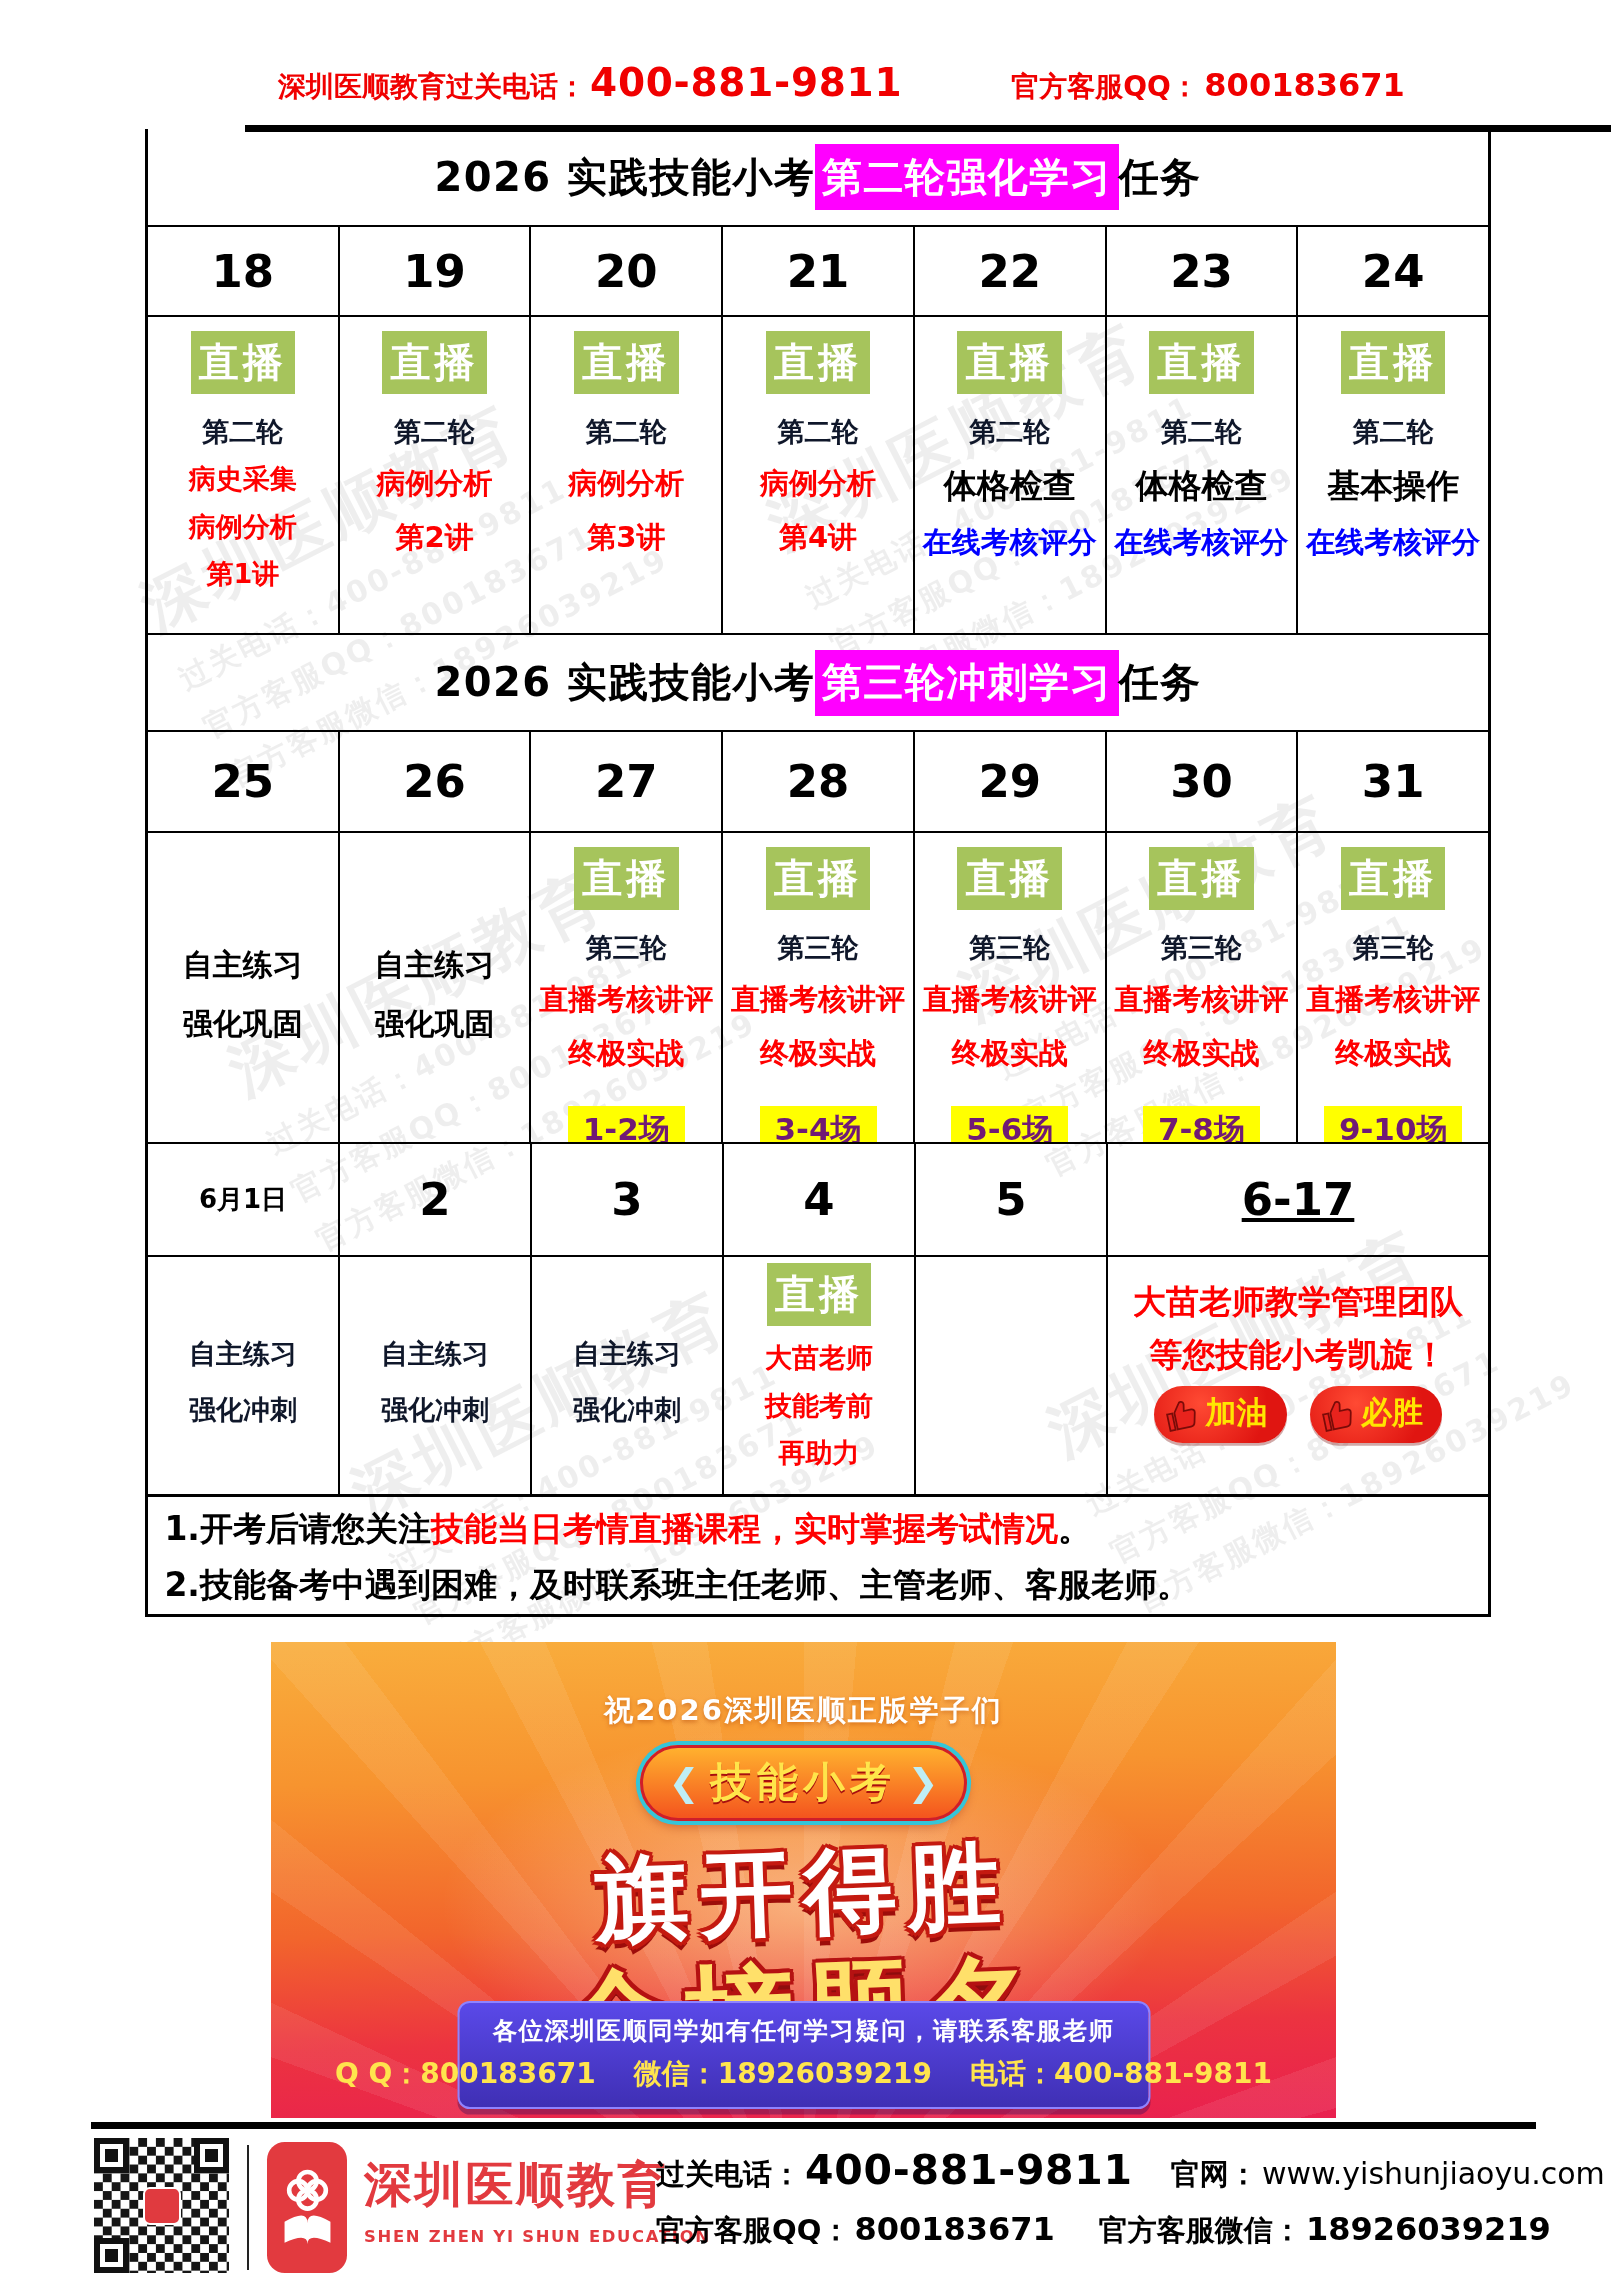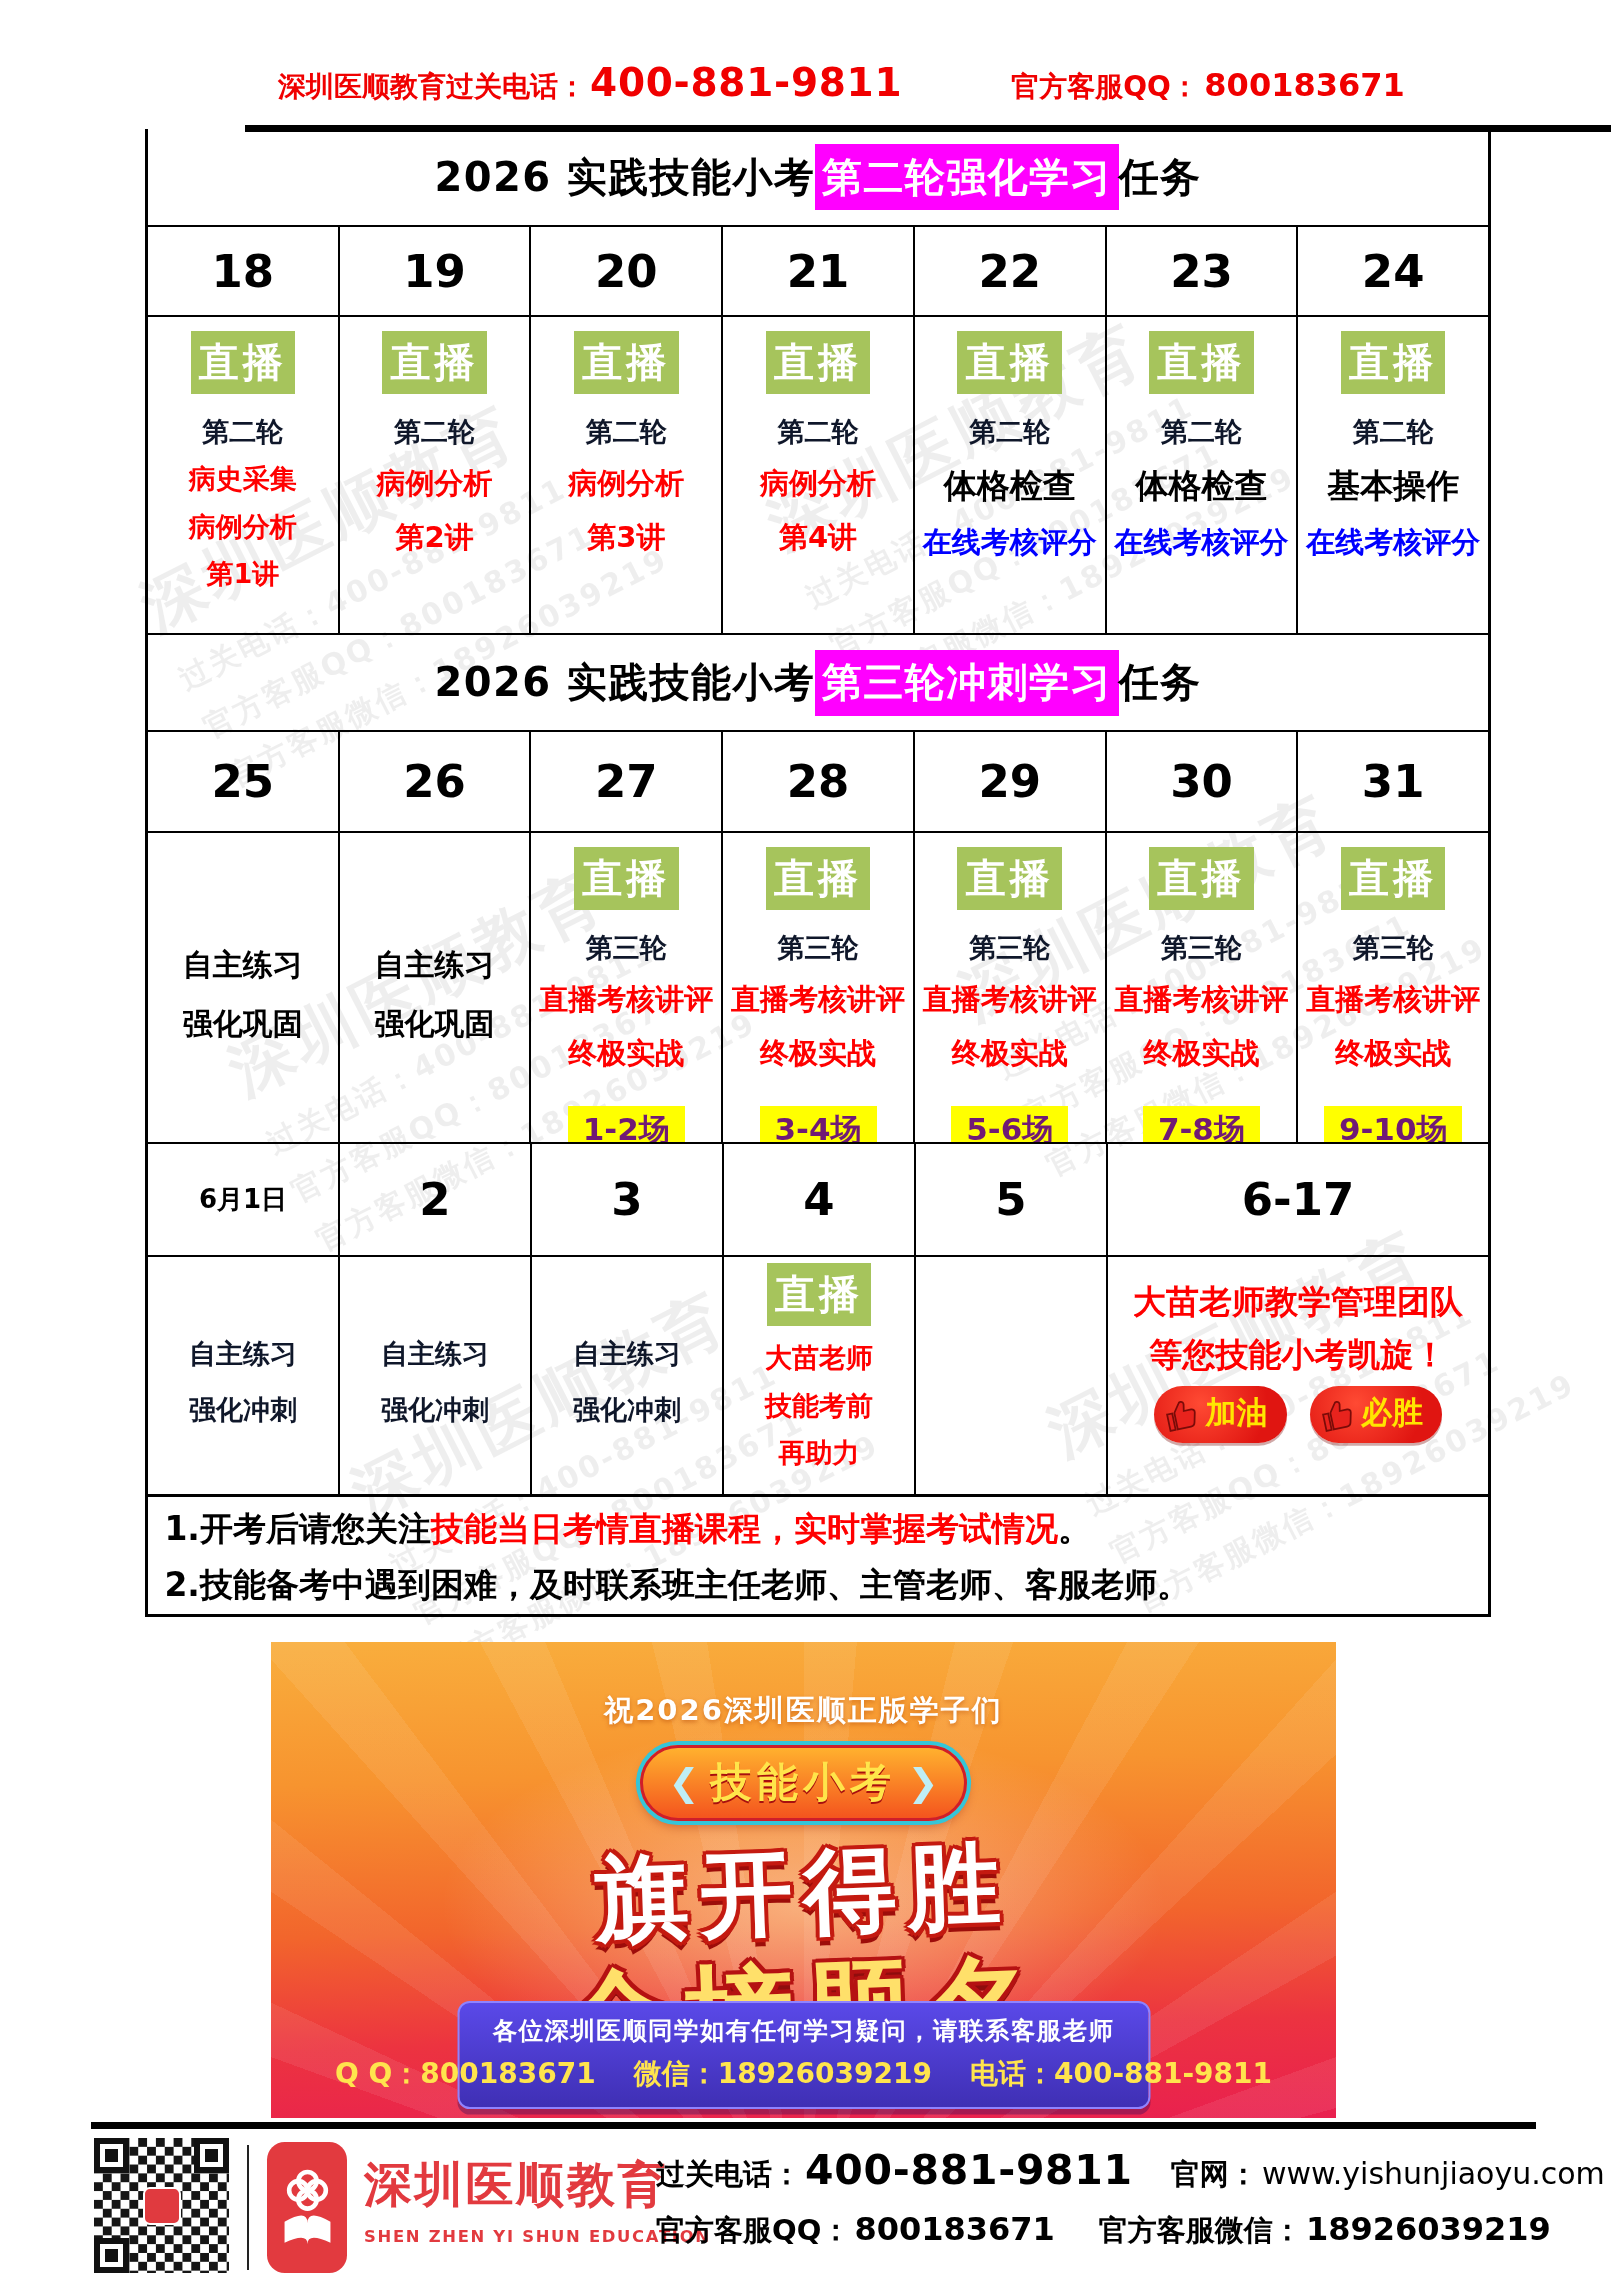--- a/index.html
+++ b/index.html
@@ -29,21 +29,21 @@
   .t-row:last-child { border-bottom:none; }
   .row-title { height:98px; align-items:center; justify-content:center; }
   .row-title .ttl { font-size:40px; font-weight:bold; color:#000; letter-spacing:1.4px; }
   .row-title .hl  { background:#ff00ff; color:#ffffff; padding:5.5px 6.8px; }
   .row-dates { align-items:center; }
   .rd1 { height:90px; } .rd2 { height:101px; } .rd3 { height:113px; }
   .date-c { flex:1 1 0; align-self:stretch; display:flex; align-items:center; justify-content:center;
             border-right:2.7px solid #000; font-size:45px; font-weight:bold; color:#000; }
   .date-c:last-child { border-right:none; }
   .date-c.small { font-size:26px; }
-  .date-c.wide { flex:2 2 0; }
+  .date-c.wide { flex:2 2 0;text-decoration:underline; }
   .row-body { align-items:stretch; }
   .rb1 { height:318px; } .rb2 { height:311px; } .rb3 { height:237px; }
   .cell { flex:1 1 0; border-right:2.7px solid #000; display:flex; flex-direction:column;
           align-items:center; padding-top:13.6px; overflow:hidden; }
   .cell:last-child { border-right:none; }
   .cell.center { justify-content:center; padding-top:12px; }
   .cell.wide { flex:2 2 0; padding-top:11px; }
   .cell.tight { padding-top:5.5px; }
   .live { background:#a6c45c; color:#fff; font-size:40px; font-weight:bold; line-height:1;
           padding:11.6px 8.2px; letter-spacing:4.1px; white-space:nowrap; }

